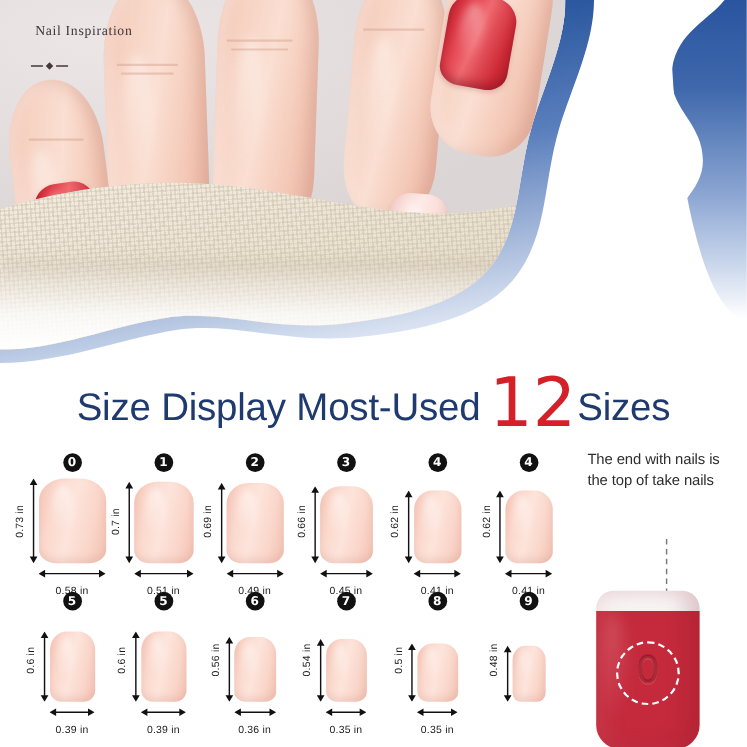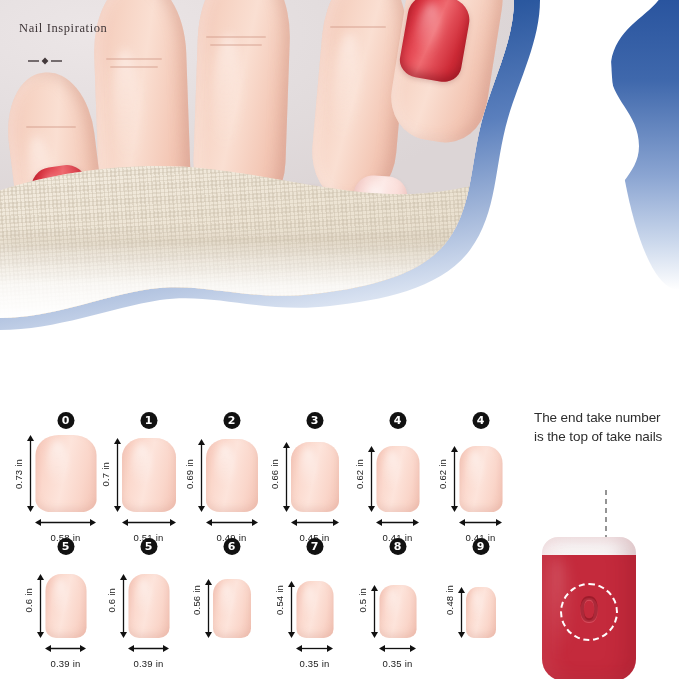--- a/index.html
+++ b/index.html
@@ -173,21 +173,21 @@
     left: 0;
     bottom: 0;
     width: 100%;
     height: 78px;
     background: linear-gradient(180deg, rgba(255,255,255,0) 0%, rgba(255,255,255,.82) 58%, #ffffff 100%);
   }
 
   
   .hero-caption {
     position: absolute;
-    left: 19px;
+    left: 32px;
     top: 21px;
     font-family: "Liberation Serif", serif;
     font-size: 12.5px;
     letter-spacing: .6px;
     color: #3e3537;
     z-index: 6;
     white-space: nowrap;
   }
   .hero-ornament {
     position: absolute;
@@ -438,20 +438,25 @@
 
     <div class="hero-ornament">
       <svg width="34" height="10" viewBox="0 0 34 10">
         <line x1="0" y1="5" x2="11" y2="5" stroke="#43393b" stroke-width="1.4"></line>
         <path d="M17 1.6 L20.4 5 L17 8.4 L13.6 5 Z" fill="#43393b"></path>
         <line x1="23" y1="5" x2="34" y2="5" stroke="#43393b" stroke-width="1.4"></line>
       </svg>
     </div>
   </div>
 
+  <div id="title-row">
+    <span class="title-main">Size Display Most-Used</span>
+    <span class="title-number">12</span>
+    <span class="title-tail">Sizes</span>
+  </div>
 
   <div id="size-grid">
       <div class="size-row">
         <div class="size-cell">
           <div class="badge">0</div>
           <div class="dim-v" style="left: -11px; height: 76px;">
             <span class="dim-v-label">0.73 in</span>
             <svg class="dim-v-arrow" width="9" height="77" viewBox="0 0 9 77" style="margin-top: -1px;">
               <line x1="4.5" y1="3" x2="4.5" y2="74" stroke="#111" stroke-width="1.3"></line>
               <path d="M4.5 0 L8 6 L1 6 Z" fill="#111"></path>
@@ -608,20 +613,25 @@
             <span class="dim-v-label">0.56 in</span>
             <svg class="dim-v-arrow" width="9" height="59" viewBox="0 0 9 59" style="margin-top: 17px;">
               <line x1="4.5" y1="3" x2="4.5" y2="56" stroke="#111" stroke-width="1.3"></line>
               <path d="M4.5 0 L8 6 L1 6 Z" fill="#111"></path>
               <path d="M4.5 59 L8 53 L1 53 Z" fill="#111"></path>
             </svg>
           </div>
           <div class="swatch-area">
             <div class="swatch" style="width: 38px; height: 59px;"></div>
           </div>
+          <div class="dim-h"><svg width="38" height="9" viewBox="0 0 38 9">
+              <line x1="3" y1="4.5" x2="35" y2="4.5" stroke="#111" stroke-width="1.3"></line>
+              <path d="M0 4.5 L6 1 L6 8 Z" fill="#111"></path>
+              <path d="M38 4.5 L32 1 L32 8 Z" fill="#111"></path>
+            </svg><div class="dim-h-label">0.36 in</div></div>
         </div>
         <div class="size-cell">
           <div class="badge">7</div>
           <div class="dim-v" style="left: 1px; height: 76px;">
             <span class="dim-v-label">0.54 in</span>
             <svg class="dim-v-arrow" width="9" height="57" viewBox="0 0 9 57" style="margin-top: 19px;">
               <line x1="4.5" y1="3" x2="4.5" y2="54" stroke="#111" stroke-width="1.3"></line>
               <path d="M4.5 0 L8 6 L1 6 Z" fill="#111"></path>
               <path d="M4.5 57 L8 51 L1 51 Z" fill="#111"></path>
             </svg>
@@ -665,21 +675,21 @@
             </svg>
           </div>
           <div class="swatch-area">
             <div class="swatch" style="width: 30px; height: 51px;"></div>
           </div>
         </div>
       </div>
     </div>
 
   <div id="instruction-panel">
-    <div class="instruction-text">The end take number is the top of take nails</div>
+    <div class="instruction-text">The end with nails is the top of take nails</div>
 
     <div class="pointer-line">
       <svg width="2" height="58" viewBox="0 0 2 58">
         <line x1="1" y1="0" x2="1" y2="58" stroke="#7a7a7a" stroke-width="1.6" stroke-dasharray="5 4"></line>
       </svg>
     </div>
 
     <div class="big-nail">
       <div class="big-nail-gloss"></div>
       <div class="emboss-ring"></div>

